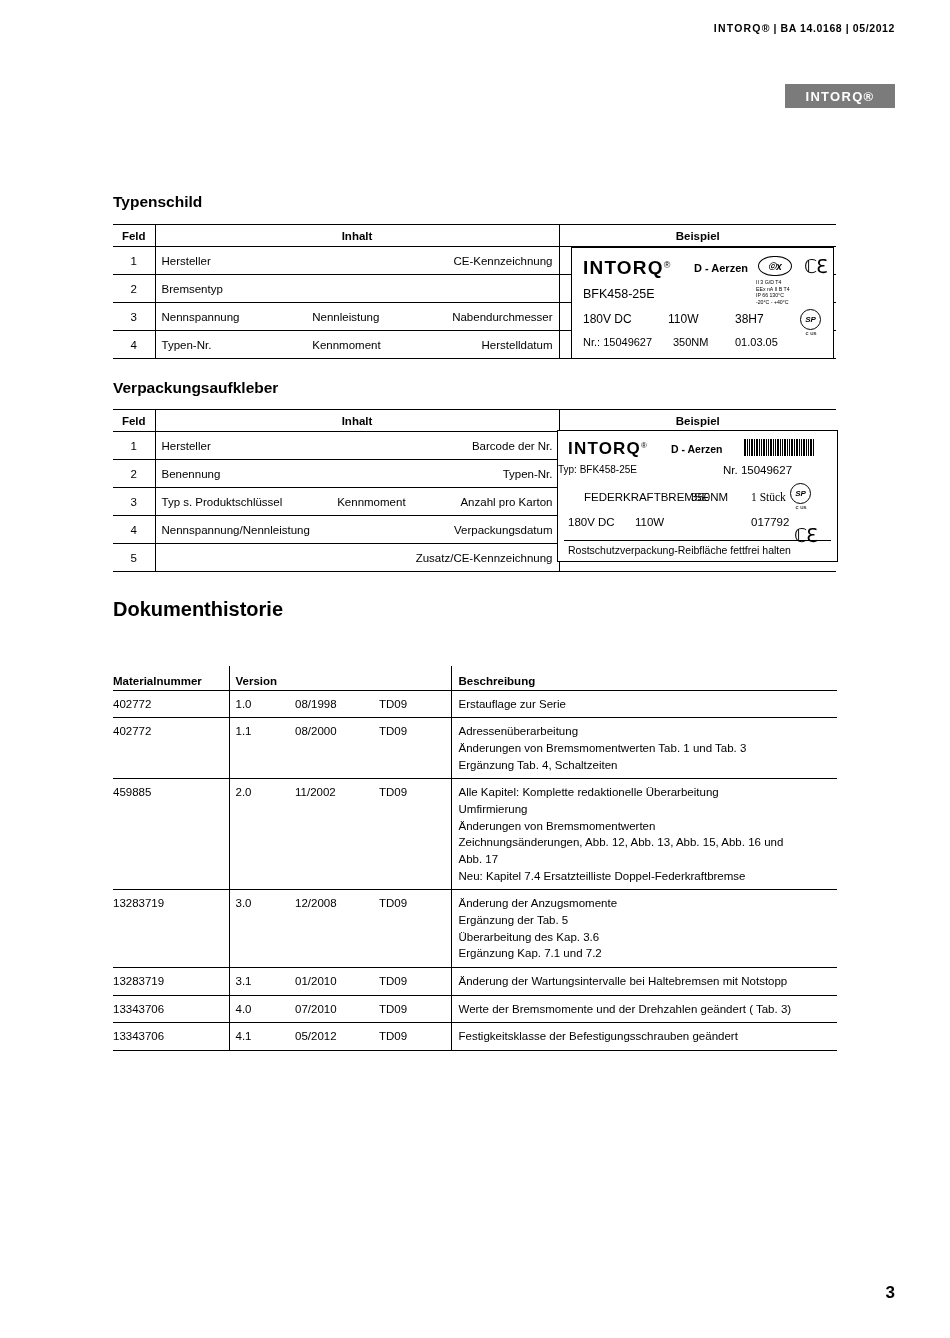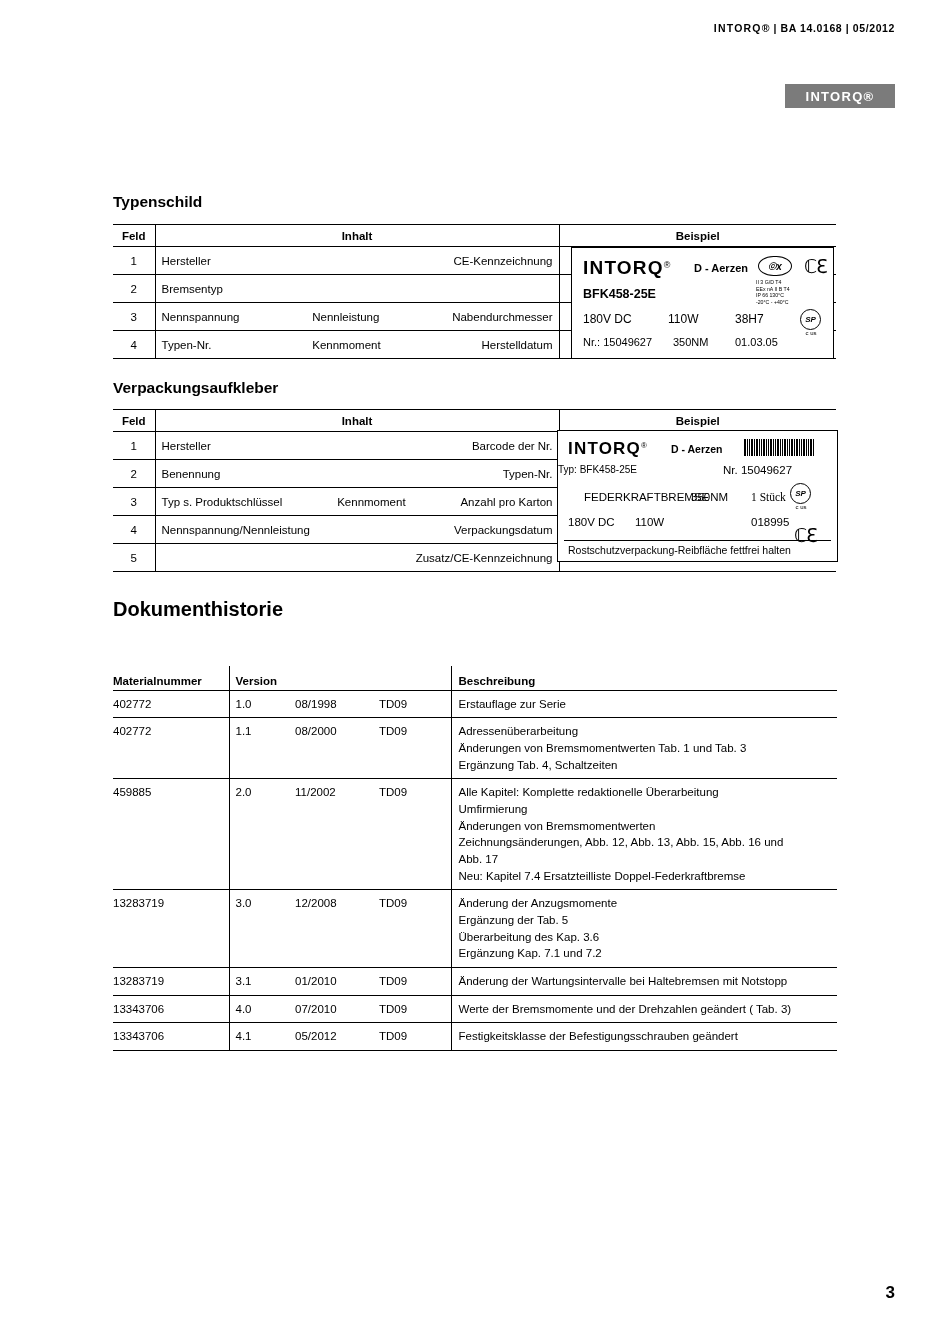--- a/index.html
+++ b/index.html
@@ -244,21 +244,21 @@
       <span style="font-size:8px;">ⓒ</span>
         <span style="font-size:10px;">x</span>
     </div>
   </div>
   <div class="tiny" style="position:absolute; left:184px; top:31px; width:44px; white-space:pre-line;">II 3 G/D T4
 EEx nA II B T4
 IP 66   130°C
 -20°C - +40°C</div>
   <div style="position:absolute; left:232px; top:7px;" class="circle-ce">ℂℇ</div>
 
-  <div style="position:absolute; left:11px; top:39px; font-size:12.5px;font-weight:bold;">BFK458-25E</div>
+  <div style="position:absolute; left:11px; top:39px; font-size:12.5px;">BFK458-25E</div>
 
   <div style="position:absolute; left:11px; top:64px; font-size:12px;">180V  DC</div>
   <div style="position:absolute; left:96px; top:64px; font-size:12px;">110W</div>
   <div style="position:absolute; left:163px; top:64px; font-size:12px;">38H7</div>
 
   <div style="position:absolute; left:11px; top:88px; font-size:11px;">Nr.: 15049627</div>
   <div style="position:absolute; left:101px; top:88px; font-size:11px;">350NM</div>
   <div style="position:absolute; left:163px; top:88px; font-size:11px;">01.03.05</div>
 
   <div style="position:absolute; left:228px; top:61px;">
@@ -370,21 +370,21 @@
 
   <div style="position:absolute; left:0; top:33px; font-size:10px;">Typ: BFK458-25E</div>
   <div style="position:absolute; left:165px; top:33px; font-size:11.5px;">Nr. 15049627</div>
 
   <div style="position:absolute; left:10px; top:60px; font-size:11.5px;padding-left:16px;">FEDERKRAFTBREMSE</div>
   <div style="position:absolute; left:133px; top:60px; font-size:11.5px;">350NM</div>
   <div style="position:absolute; left:193px; top:60px; font-size:11.5px;font-family:Liberation Serif, serif;">1 Stück</div>
 
   <div style="position:absolute; left:10px; top:85px; font-size:11.5px;">180V  DC</div>
   <div style="position:absolute; left:77px; top:85px; font-size:11.5px;">110W</div>
-  <div style="position:absolute; left:193px; top:85px; font-size:11.5px;">018995</div>
+  <div style="position:absolute; left:193px; top:85px; font-size:11.5px;">017792</div>
 
   <div style="position:absolute; left:232px; top:52px;">
     <div class="sp-mark">SP</div>
     <div style="font-size:6px; width:30px; margin-left:-4px; text-align:center;">c          us</div>
   </div>
   <div style="position:absolute; left:236px; top:93px;" class="circle-ce">ℂℇ</div>
 
   <div style="position:absolute; left:6px; top:109px; right:6px; border-top:1px solid #000;"></div>
   <div style="position:absolute; left:10px; top:113px; font-size:10.5px;">Rostschutzverpackung-Reibfläche fettfrei halten</div>
 </div>

